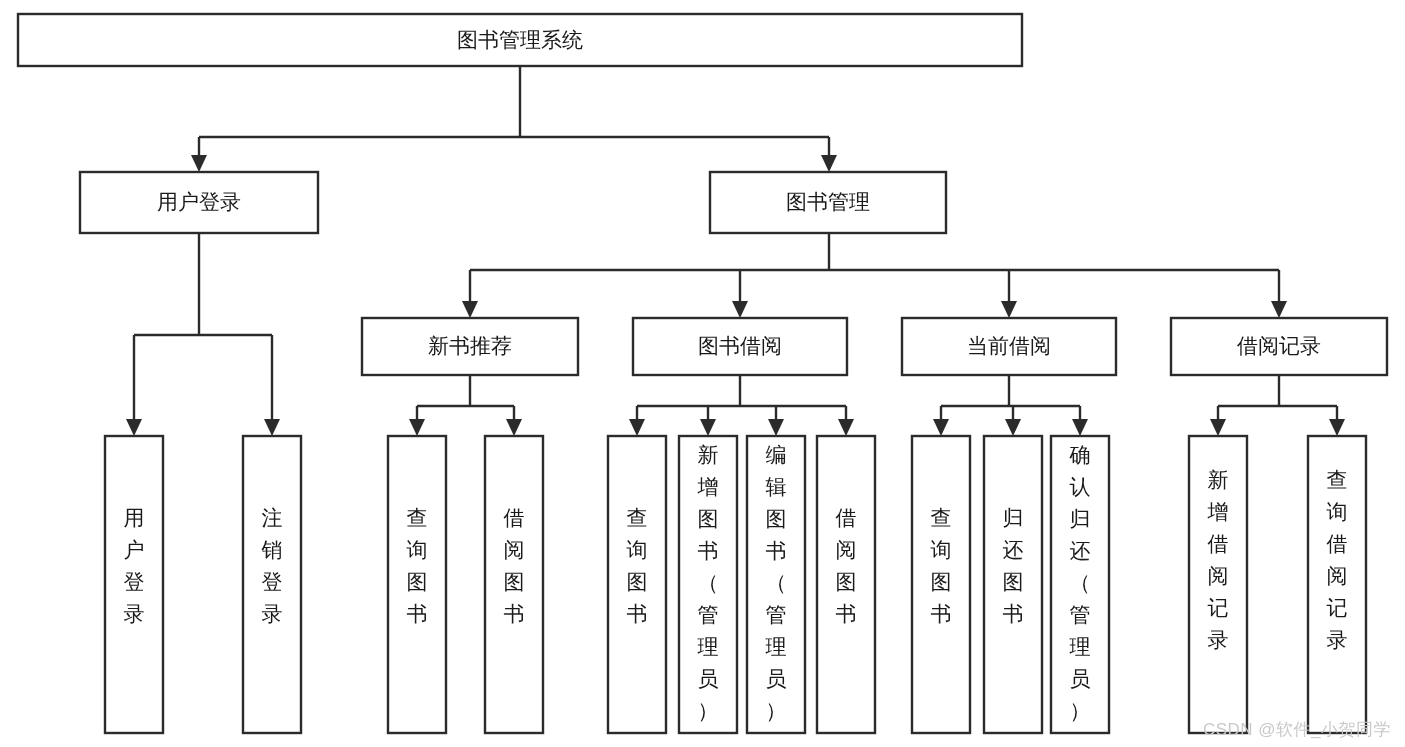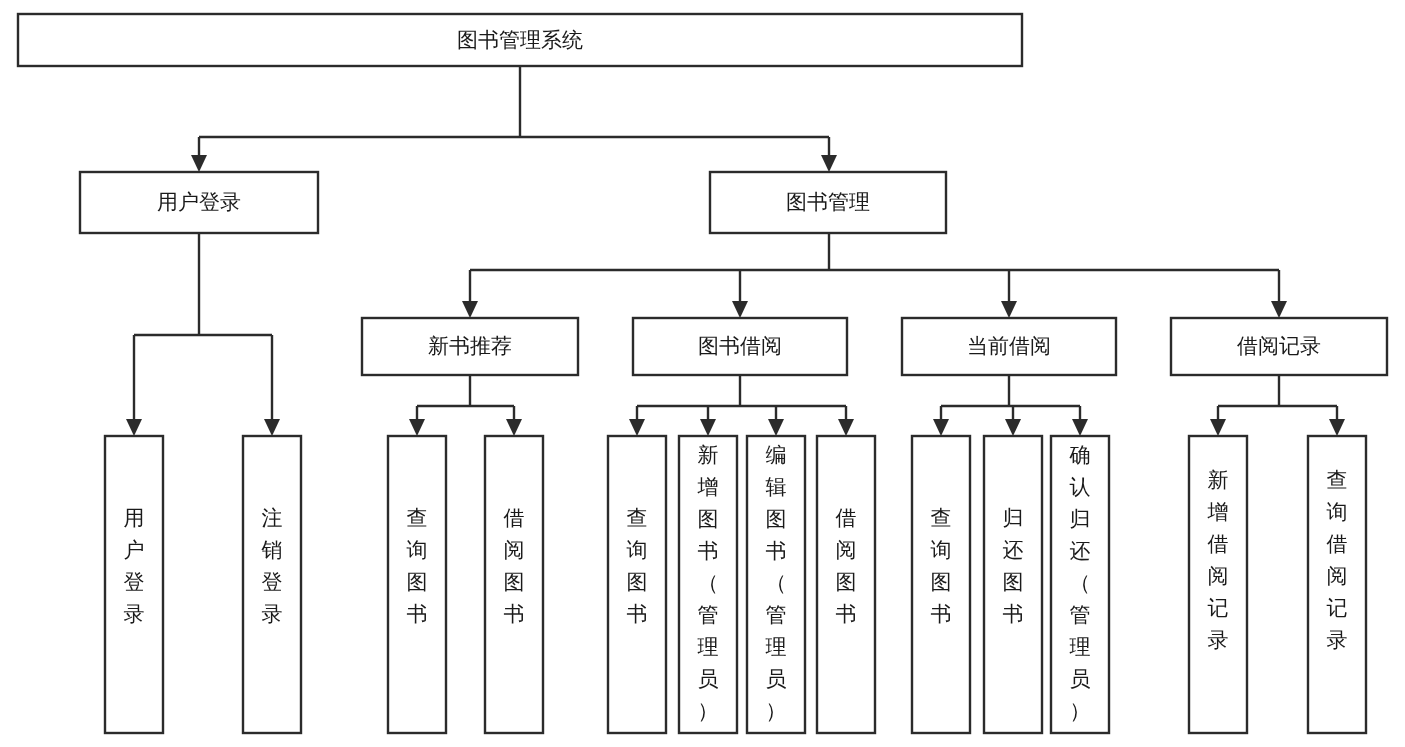--- a/index.html
+++ b/index.html
@@ -216,13 +216,14 @@
         <rect class="node-box" x="1189" y="436" width="58" height="297"></rect>
         <text class="node-label-v" x="1218" y="487"><tspan x="1218" dy="0">新</tspan><tspan x="1218" dy="32">增</tspan><tspan x="1218" dy="32">借</tspan><tspan x="1218" dy="32">阅</tspan><tspan x="1218" dy="32">记</tspan><tspan x="1218" dy="32">录</tspan></text>
       </g>
       <g>
         <rect class="node-box" x="1308" y="436" width="58" height="297"></rect>
         <text class="node-label-v" x="1337" y="487"><tspan x="1337" dy="0">查</tspan><tspan x="1337" dy="32">询</tspan><tspan x="1337" dy="32">借</tspan><tspan x="1337" dy="32">阅</tspan><tspan x="1337" dy="32">记</tspan><tspan x="1337" dy="32">录</tspan></text>
       </g>
     </g>
   </svg>
 
+  <div class="watermark">CSDN @软件_小贺同学</div>
 </div>
 
 </body></html>

